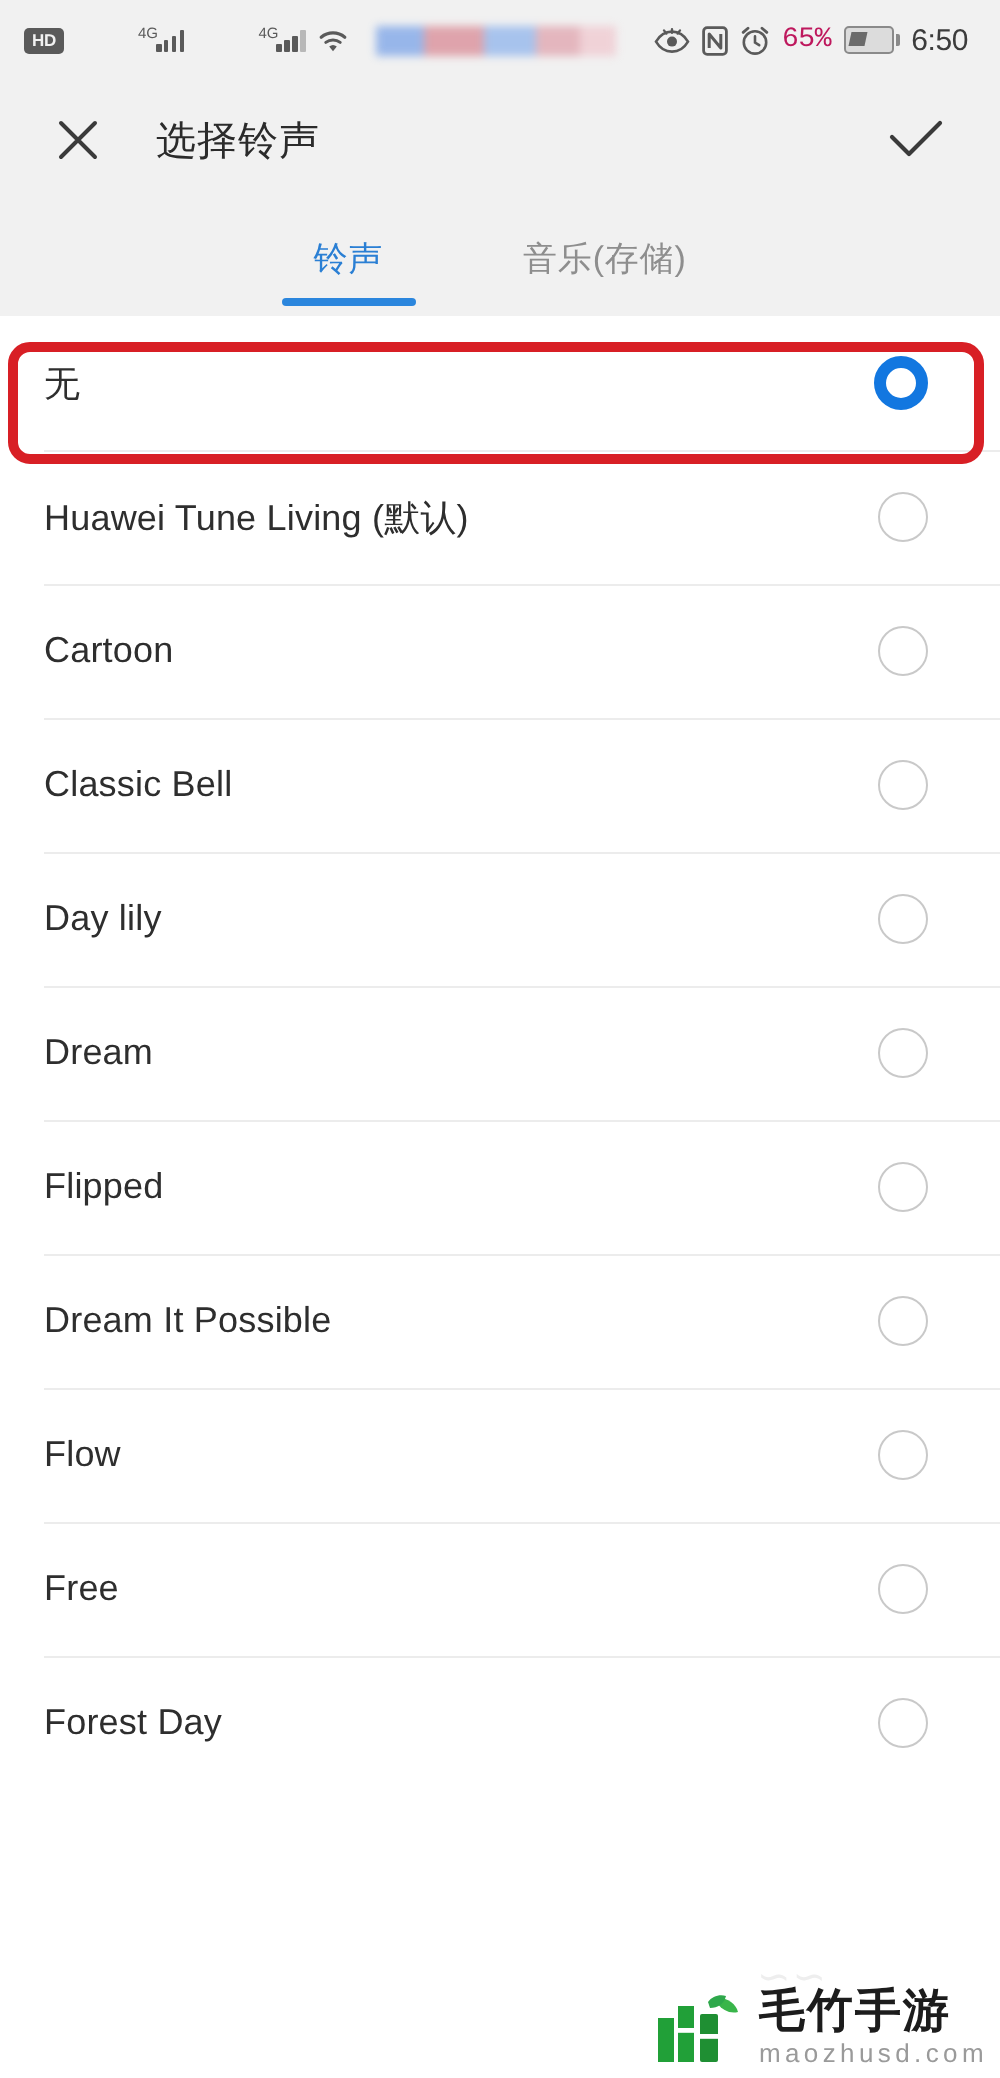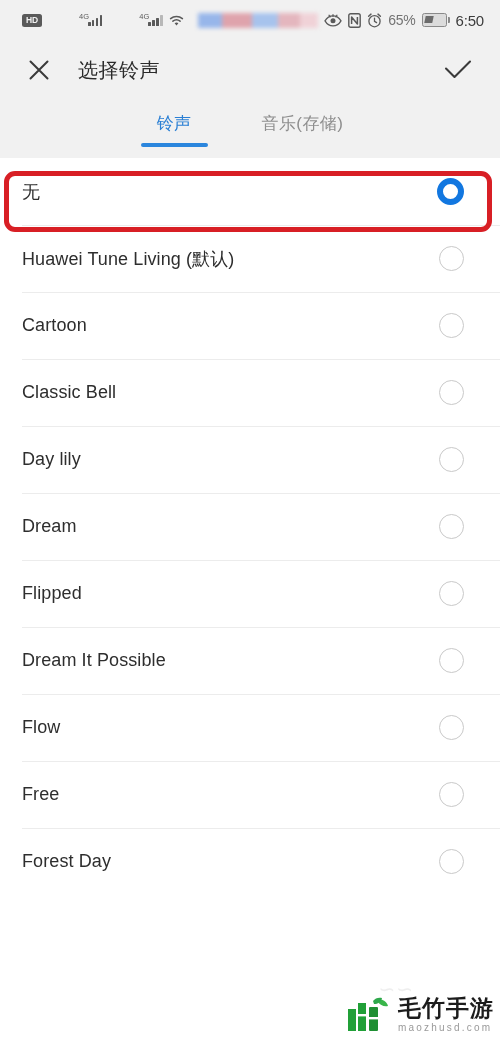--- a/index.html
+++ b/index.html
@@ -20,21 +20,21 @@
   }
 
   
   .statusbar {
     position: relative;
     height: 40px;
     background: #f1f1f1;
     display: flex;
     align-items: center;
     justify-content: space-between;
-    padding: 0 16px 0 22px;
+    padding: 0 16px 0 12px;
     box-sizing: border-box;
   }
   .status-left, .status-right {
     display: flex;
     align-items: center;
     gap: 5px;
   }
   .status-right { gap: 6px; }
   .hd-badge {
     display: inline-flex;
@@ -88,21 +88,21 @@
     margin-left: 8px;
     filter: blur(2.2px);
     opacity: .75;
   }
   .redaction span {
     display: block;
     height: 15px;
   }
 
   .status-icon { color: #5a5a5a; display: inline-flex; align-items: center; }
-  .battery-pct { font-size: 14px; color: #737373; letter-spacing: -0.2px; }
+  .battery-pct { font-size: 14px; color: #be185d; letter-spacing: -0.2px; font-family: Liberation Mono, monospace; }
   .clock { font-size: 15px; color: #3c3c3c; letter-spacing: -0.2px; }
   .battery {
     display: inline-flex;
     align-items: center;
     gap: 1px;
   }
   .battery .shell {
     width: 23px;
     height: 12px;
     border: 1.3px solid #8a8a8a;
@@ -151,21 +151,21 @@
     width: 32px; height: 32px;
     display: flex; align-items: center; justify-content: center;
     cursor: pointer;
   }
 
   
   .tabbar {
     height: 58px;
     background: #f1f1f1;
     display: flex;
-    align-items: flex-start;
+    align-items: center;
     justify-content: center;
     gap: 62px;
     padding-top: 12px;
     box-sizing: border-box;
     position: relative;
   }
   .tab {
     position: relative;
     font-size: 17px;
     padding: 0 4px 12px;
@@ -267,21 +267,21 @@
     align-items: flex-start;
     line-height: 1;
   }
   .wm-name {
     font-size: 23px;
     font-weight: bold;
     color: #1c1c1c;
     letter-spacing: 1px;
   }
   .wm-url {
-    font-size: 10px;
+    font-size: 13px;
     color: #9a9a9a;
     letter-spacing: 2.2px;
     margin-top: 3px;
   }
   .wm-ghost {
     position: absolute;
     right: 86px;
     bottom: 38px;
     font-size: 20px;
     color: #eeeeee;

